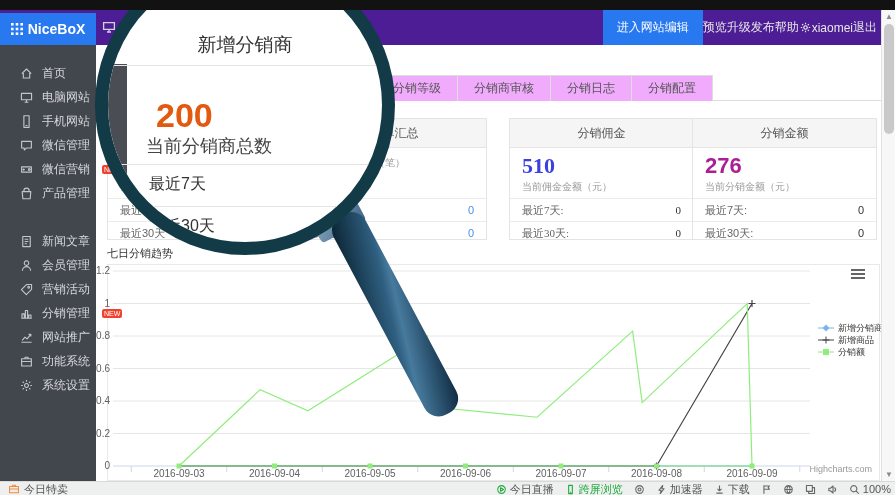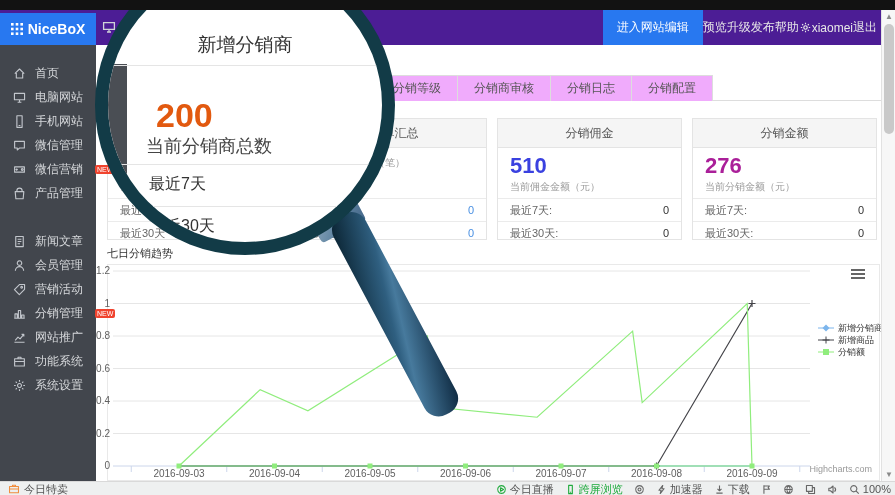--- a/index.html
+++ b/index.html
@@ -10,21 +10,21 @@
   .topstrip{left:0;top:0;width:895px;height:10px;background:#121212;z-index:60;}
   .topbar{left:0;top:10px;width:895px;height:35px;background:#4c1d95;z-index:20;display:flex;align-items:center;}
   .logo{position:absolute;left:0;top:3px;width:96px;height:32px;background:#2878f0;color:#fff;
     display:flex;align-items:center;justify-content:center;gap:5px;font-size:14px;font-weight:bold;}
   .tb-icon{position:absolute;top:9px;color:#cfd3d8;}
   .tb-right{position:absolute;right:18px;top:0;height:35px;display:flex;align-items:center;color:#e8e8e8;font-size:12px;}
   .edit-btn{background:#2878f0;color:#fff;height:35px;display:flex;align-items:center;padding:0 14px;cursor:pointer;}
   .tb-item{cursor:pointer;}
   
   .sidebar{left:0;top:45px;width:96px;height:436px;background:#42464d;z-index:5;}
-  .sb-item{position:absolute;left:0;width:96px;height:24px;display:flex;align-items:center;padding-left:12px;box-sizing:border-box;
+  .sb-item{position:absolute;left:0;width:96px;height:24px;display:flex;align-items:center;padding-left:19px;box-sizing:border-box;
     color:#d6d8db;font-size:12px;gap:8px;cursor:pointer;white-space:nowrap;}
   .sb-item .ic{display:inline-flex;width:15px;height:15px;flex:none;}
   .badge{background:#f0432e;color:#fff;font-size:7px;padding:1px 2px;border-radius:2px;margin-left:4px;line-height:1;}
   
   .main-bg{left:96px;top:45px;width:785px;height:436px;background:#fff;z-index:1;}
   .tabline{left:96px;top:100px;width:785px;height:1px;background:#ddd;z-index:2;}
   .tabs{left:296px;top:75px;height:26px;display:flex;z-index:3;}
   .tab{border:1px solid #ddd;border-bottom:none;background:#f0abfc;color:#555;font-size:12px;display:flex;align-items:center;
     justify-content:center;padding:0 16px;margin-left:-1px;cursor:pointer;white-space:nowrap;}
   
@@ -259,21 +259,21 @@
         </div>
         <div class="card-row">
           <span>最近7天:</span>
           <span class="rv link">0</span>
         </div>
         <div class="card-row">
           <span>最近30天:</span>
           <span class="rv link">0</span>
         </div>
       </div>
-      <div class="card" style="left: 497px;">
+      <div class="card" style="left: 509px; font-family: Liberation Serif, serif;">
         <div class="card-h">分销佣金</div>
         <div class="card-v">
           <div class="card-num" style="color:#3a41e0">510</div>
           <div class="card-lab">当前佣金金额（元）</div>
         </div>
         <div class="card-row">
           <span>最近7天:</span>
           <span class="rv">0</span>
         </div>
         <div class="card-row">

